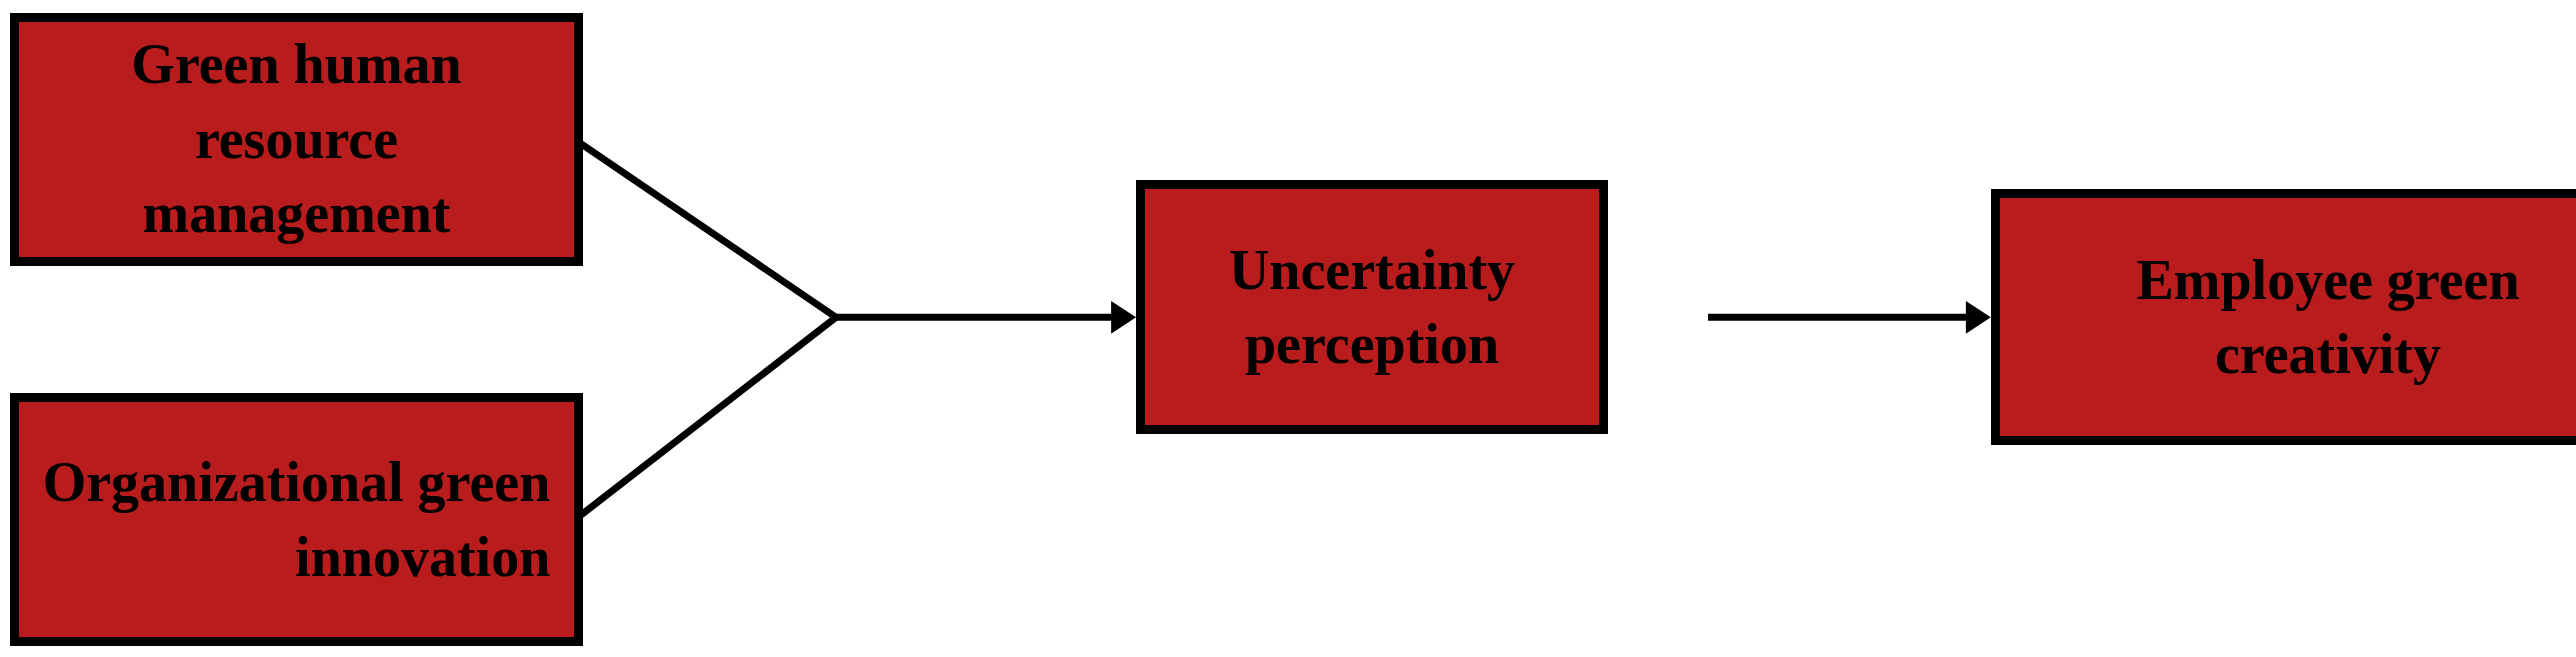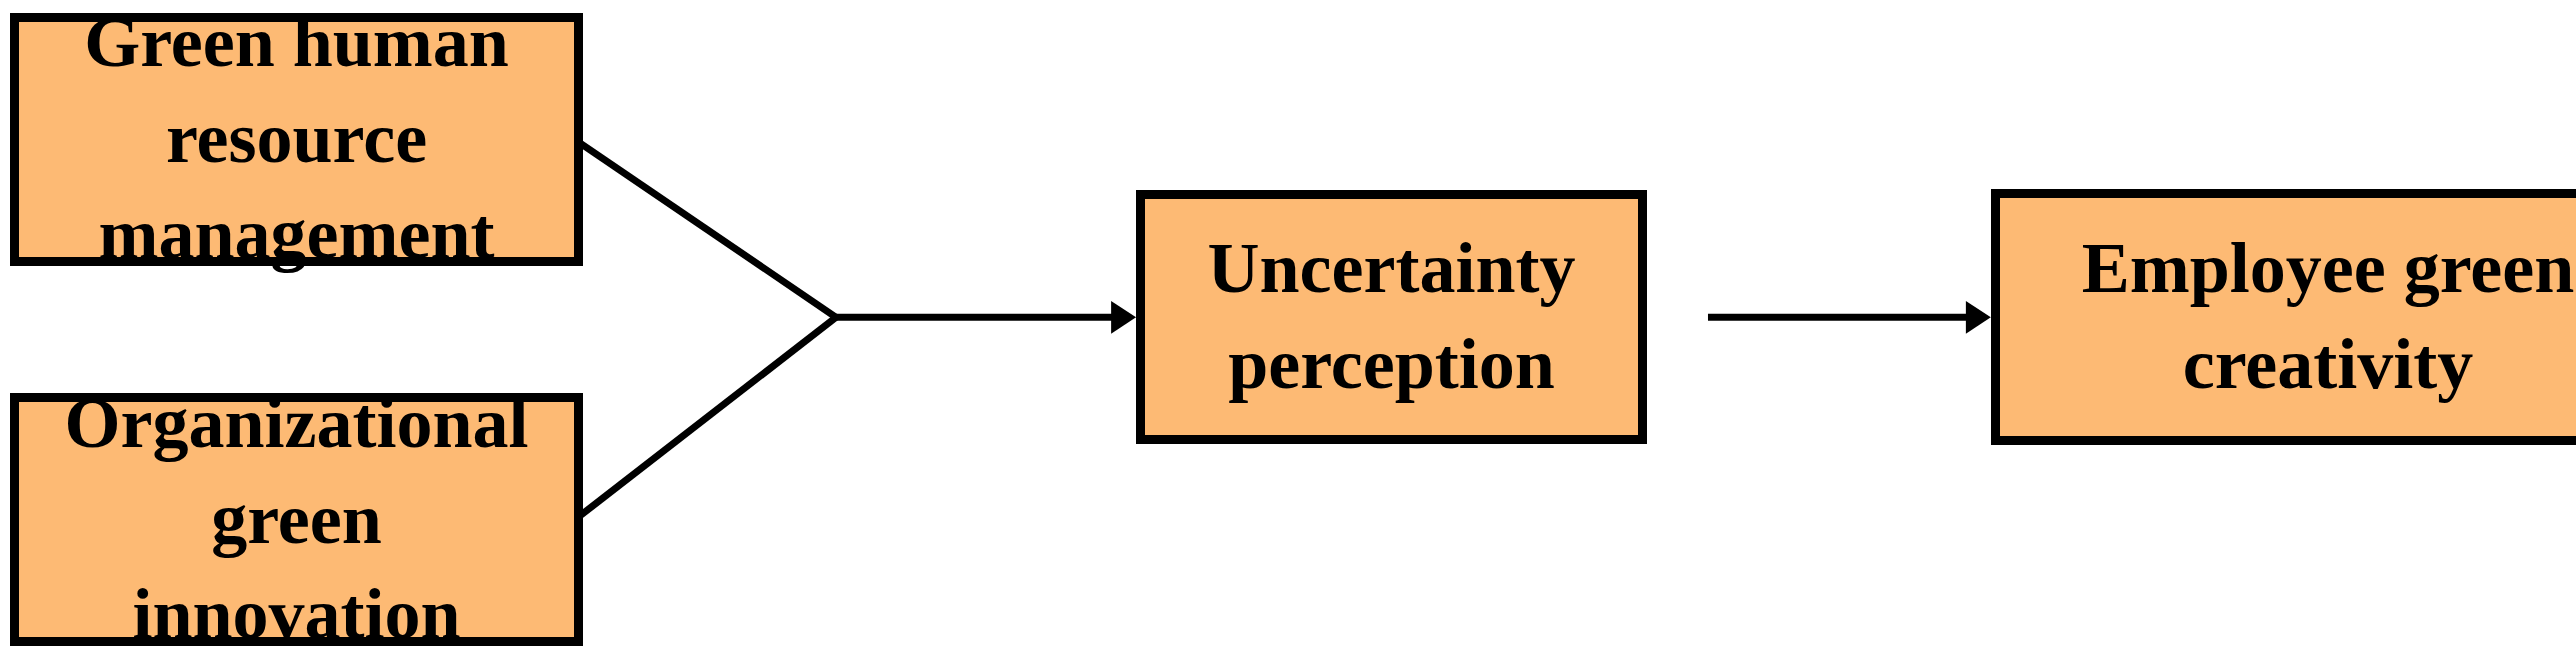--- a/index.html
+++ b/index.html
@@ -19,35 +19,35 @@
     position: absolute;
     left: 0;
     top: 0;
     width: 2576px;
     height: 658px;
   }
   .node {
     position: absolute;
     box-sizing: border-box;
     border: 9.4px solid #000000;
-    background: #fdba74;
+    background: #b91c1c;
     display: flex;
     align-items: center;
     justify-content: center;
     text-align: center;
     font-weight: bold;
-    font-size: 72px;
+    font-size: 56px;
     line-height: 1.33;
     color: #000000;
     white-space: pre-line;
     padding: 0 15.6px;
   }
   #node-ghrm { left: 10px;   top: 12.5px;  width: 573px; height: 253px; }
-  #node-ogi  { left: 10px;   top: 393px; width: 573px; height: 253px; }
-  #node-up   { left: 1136px; top: 190px; width: 511px; height: 254px; }
+  #node-ogi  { left: 10px;   top: 393px; width: 573px; height: 253px; text-align: right; }
+  #node-up   { left: 1136px; top: 180px; width: 472px; height: 254px; }
   #node-egc  { left: 1991px; top: 189px; width: 674px; height: 256px; }
 </style>
 </head>
 <body>
 
 <div id="canvas">
 
   <svg id="connector-layer" viewBox="0 0 3306 844" xmlns="http://www.w3.org/2000/svg">
 
     <line x1="744" y1="183" x2="1073" y2="407" stroke="#000000" stroke-width="9"></line>

